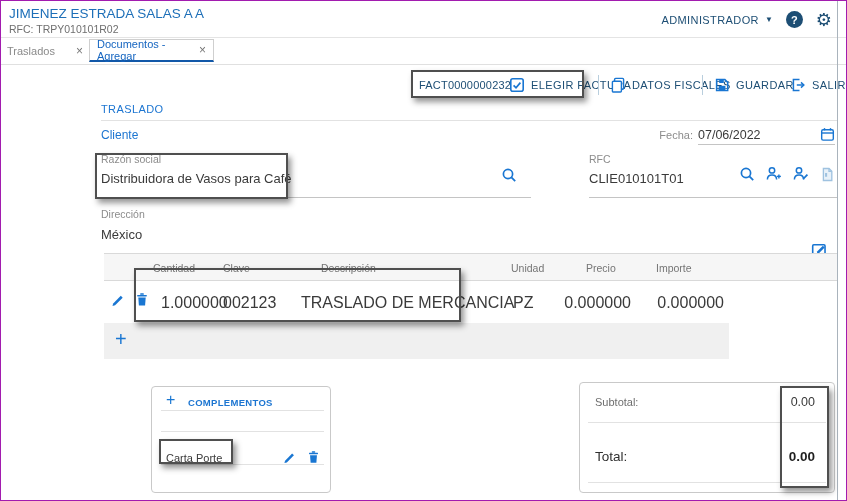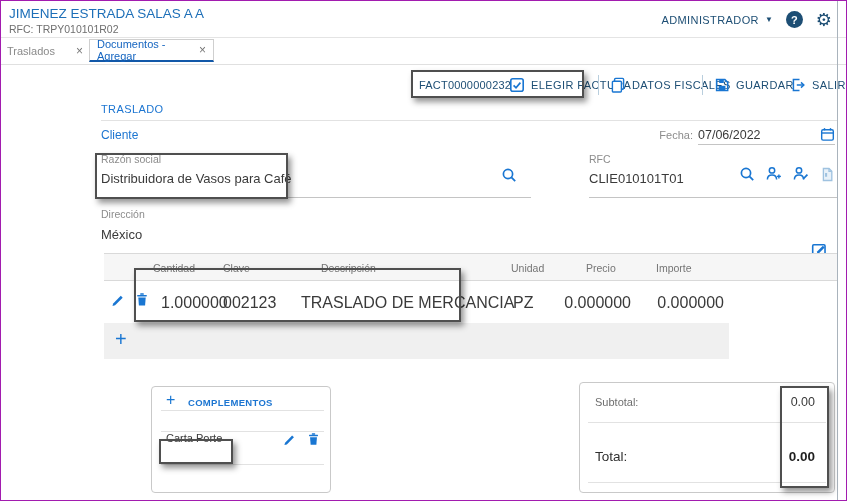--- a/index.html
+++ b/index.html
@@ -75,21 +75,21 @@
   .row-tools{position:absolute;left:7px;top:11px;display:flex;gap:9px;}
   .plus-bar{position:relative;width:625px;height:36px;background:#f0f0f0;margin-top:2px;}
   .plus-bar .plus{position:absolute;left:11px;top:5px;font-size:20px;color:#1976d2;cursor:pointer;}
 
   
   .comp-panel{position:absolute;left:150px;top:385px;width:180px;height:107px;border:1px solid #c9c9c9;border-radius:4px;background:#fff;}
   .comp-plus{position:absolute;left:14px;top:4px;font-size:16px;color:#1976d2;cursor:pointer;}
   .comp-title{position:absolute;left:36px;top:10px;font-size:9.5px;font-weight:bold;color:#1c75d1;letter-spacing:.3px;}
   .comp-table{position:absolute;left:9px;top:23px;width:163px;}
   .comp-band{height:22px;border-top:1px solid #e2e2e2;border-bottom:1px solid #e2e2e2;}
-  .comp-row{height:33px;display:flex;align-items:flex-start;border-bottom:1px solid #e2e2e2;padding:0 4px 0 5px;}
+  .comp-row{height:33px;display:flex;align-items:flex-end;border-bottom:1px solid #e2e2e2;padding:0 4px 0 5px;}
   .comp-name{font-size:11px;color:#3a3a3a;flex:1;}
   .comp-row-tools{display:flex;gap:10px;align-items:center;}
 
   
   .totals-panel{position:absolute;left:578px;top:381px;width:256px;height:111px;border:1px solid #c9c9c9;border-radius:4px;background:#fff;}
   .tot-row1{position:absolute;left:15px;right:19px;top:12px;display:flex;justify-content:space-between;align-items:center;}
   .tot-sub-label{font-size:11px;color:#6e6e6e;}
   .tot-sub-value{font-size:12.5px;color:#3a3a3a;}
   .tot-div{position:absolute;left:8px;right:8px;border-top:1px solid #e2e2e2;}
   .tot-row2{position:absolute;left:15px;right:19px;top:66px;display:flex;justify-content:space-between;align-items:baseline;}

